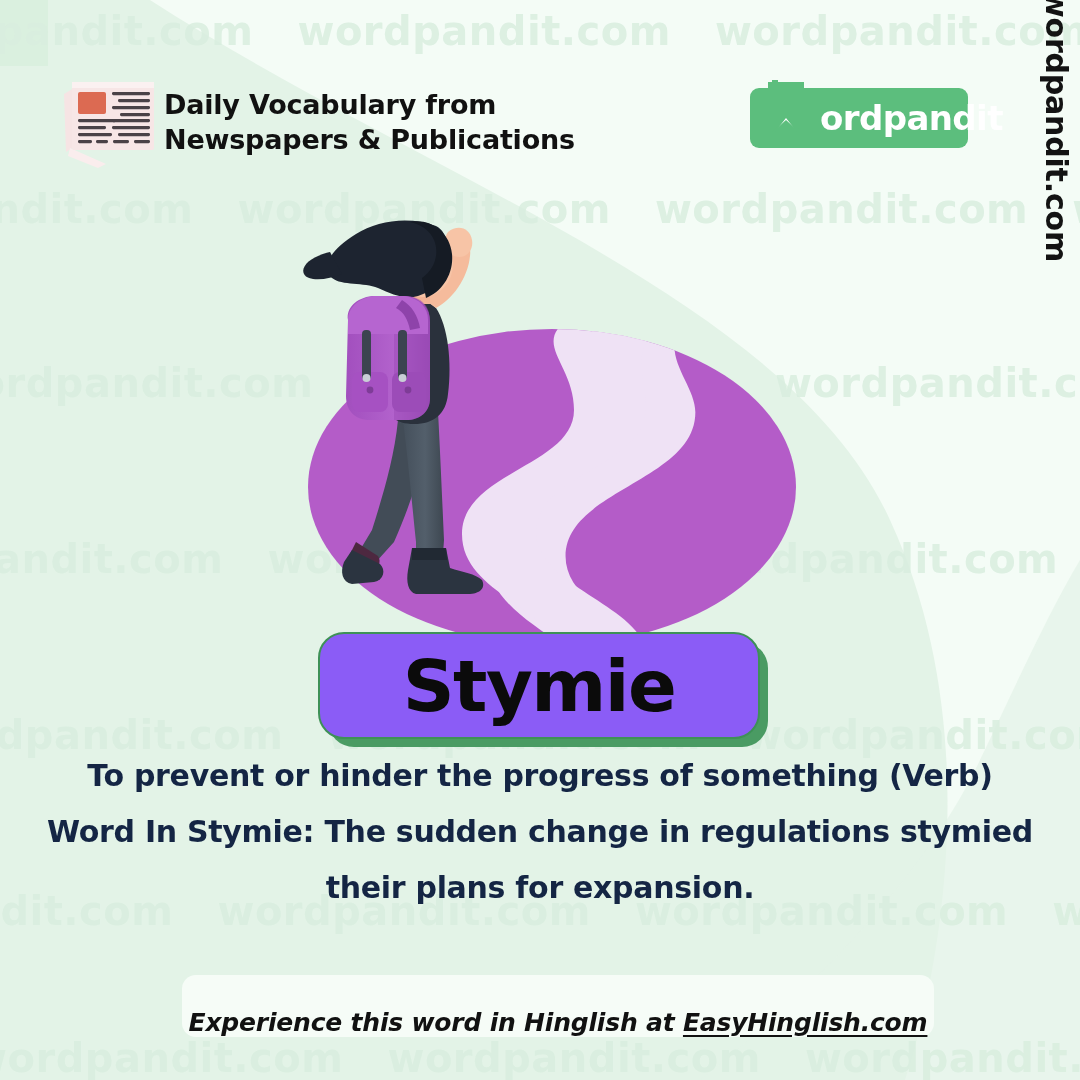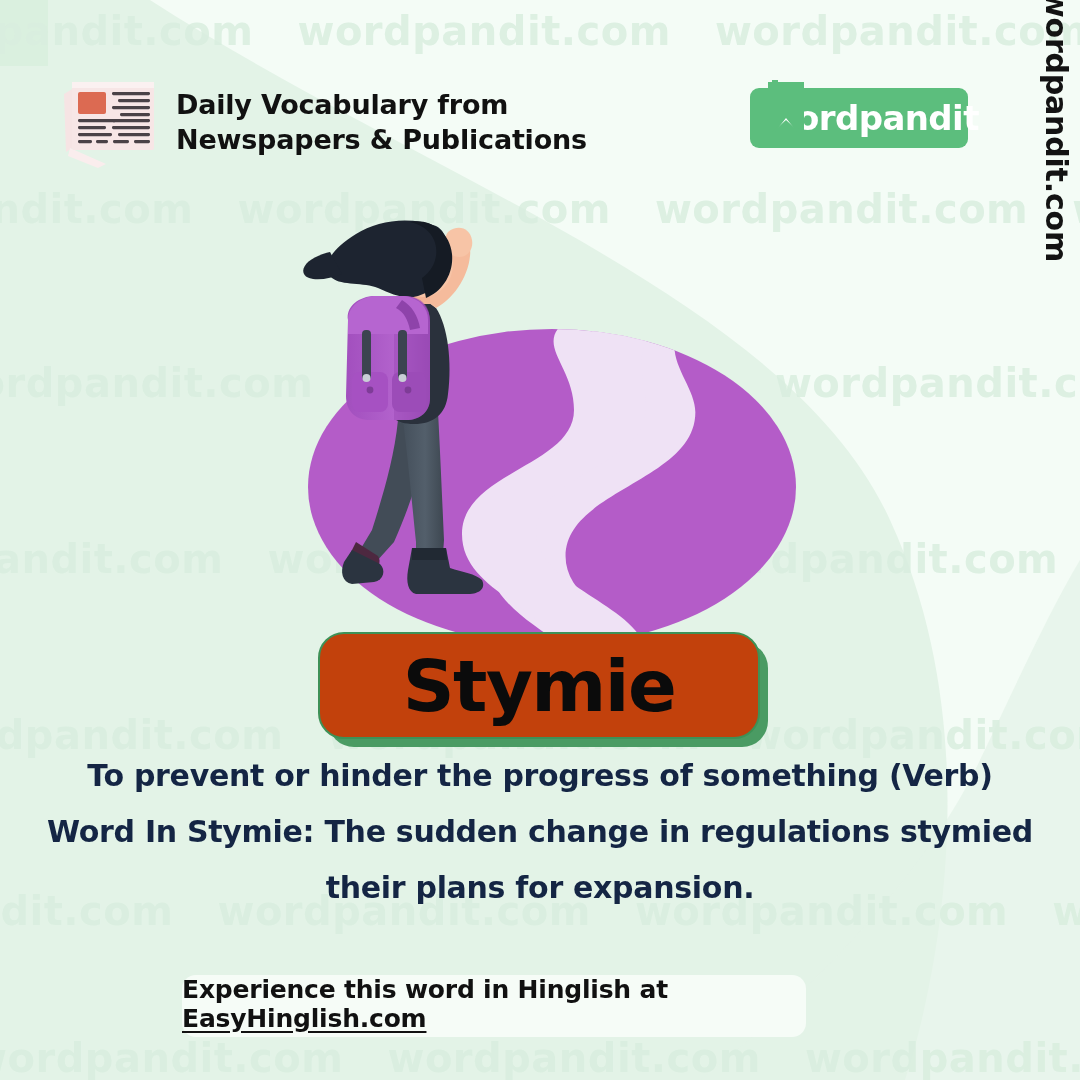--- a/index.html
+++ b/index.html
@@ -16,39 +16,39 @@
   .wm-layer{position:absolute;inset:0;overflow:hidden;}
   .wm-row{
     position:absolute;left:-60px;width:1260px;white-space:nowrap;
     font-size:40px;font-weight:700;letter-spacing:0.5px;
     color:#D9EEDF;opacity:.85;
     font-family:"DejaVu Sans", sans-serif;
   }
   .wm-row span{margin-right:44px;}
 
   
-  .header{position:absolute;left:56px;top:72px;display:flex;align-items:flex-start;gap:12px;}
+  .header{position:absolute;left:56px;top:72px;display:flex;align-items:flex-start;gap:0;}
   .news-icon{width:108px;height:96px;position:relative;flex:0 0 auto;}
   .header-title{
     margin-top:16px;
     font-family:"DejaVu Sans", sans-serif;
     font-weight:700;font-size:27px;line-height:1.28;color:#111111;
     letter-spacing:-0.2px;
   }
   .header-title div{white-space:nowrap;}
 
   
   .logo{
     position:absolute;left:750px;top:88px;
     width:218px;height:60px;background:#5CBE7D;border-radius:9px;
     display:flex;align-items:center;
   }
   .logo-mark{position:absolute;left:14px;top:-8px;width:44px;height:56px;}
   .logo-text{
-    margin-left:46px;color:#FFFFFF;
+    margin-left:70px;color:#FFFFFF;
     font-family:"DejaVu Sans", sans-serif;
     font-weight:700;font-size:34px;letter-spacing:-0.6px;
   }
 
   
   .vtext{
     position:absolute;right:6px;top:262px;
     transform:rotate(90deg);transform-origin:right top;
     font-family:"DejaVu Sans", sans-serif;
     font-weight:700;font-size:30px;color:#131313;letter-spacing:-0.2px;
@@ -59,44 +59,44 @@
   .illus{position:absolute;left:290px;top:212px;width:520px;height:440px;}
 
   
   .word-card-wrap{position:absolute;left:318px;top:632px;width:450px;height:115px;}
   .word-card-shadow{
     position:absolute;left:10px;top:10px;width:440px;height:105px;
     background:#4A9B63;border-radius:26px;
   }
   .word-card{
     position:absolute;left:0;top:0;width:438px;height:103px;
-    background:#c2410c;border:2px solid #3E9157;border-radius:26px;
+    background:#8b5cf6;border:2px solid #3E9157;border-radius:26px;
     display:flex;align-items:center;justify-content:center;
   }
   .word-text{
     font-family:"DejaVu Sans", sans-serif;
     font-weight:700;font-size:72px;color:#0B0B0B;letter-spacing:-1.5px;
     line-height:1;
   }
 
   
   .defs{
     position:absolute;left:0;right:0;top:748px;
     text-align:center;
     font-family:"DejaVu Sans", sans-serif;
     font-weight:700;color:#142544;
     font-size:30px;line-height:56px;letter-spacing:-0.3px;
   }
   .defs .line{padding:0 14px;}
 
   
   .banner{
-    position:absolute;left:182px;top:975px;width:624px;height:62px;
+    position:absolute;left:182px;top:975px;width:752px;height:62px;
     background:#F6FCF7;border-radius:14px;
-    display:flex;align-items:flex-start;justify-content:center;
+    display:flex;align-items:flex-end;justify-content:center;font-style:italic;
   }
   .banner-text{
     font-family:"DejaVu Sans", sans-serif;
     font-weight:700;font-size:25px;color:#111111;letter-spacing:-0.2px;
   }
   .banner-text u{text-decoration:underline;text-underline-offset:4px;}
 </style>
 </head>
 <body>
 

